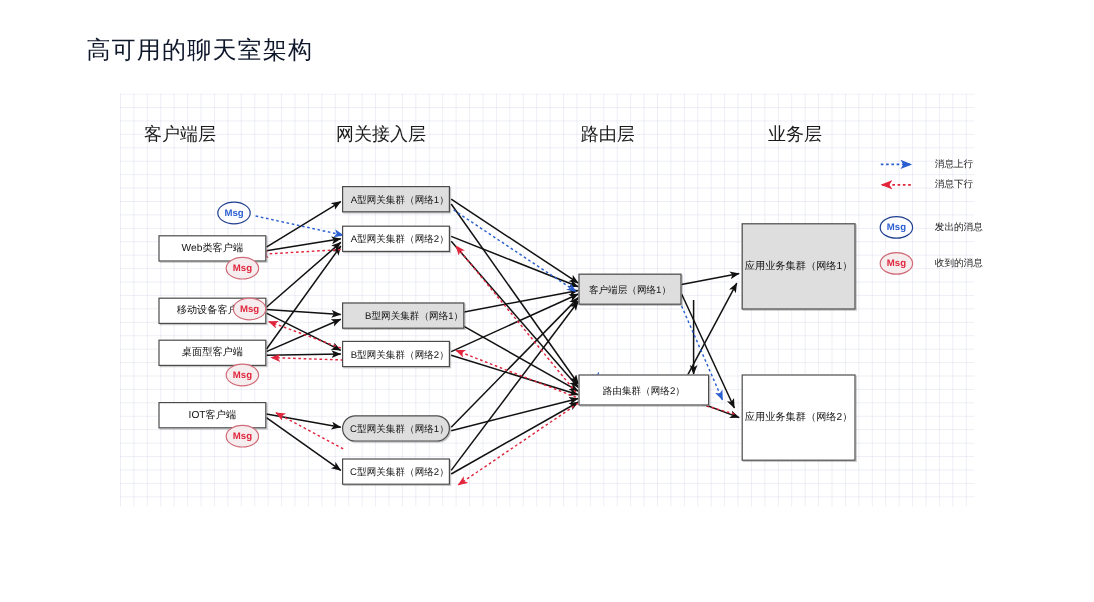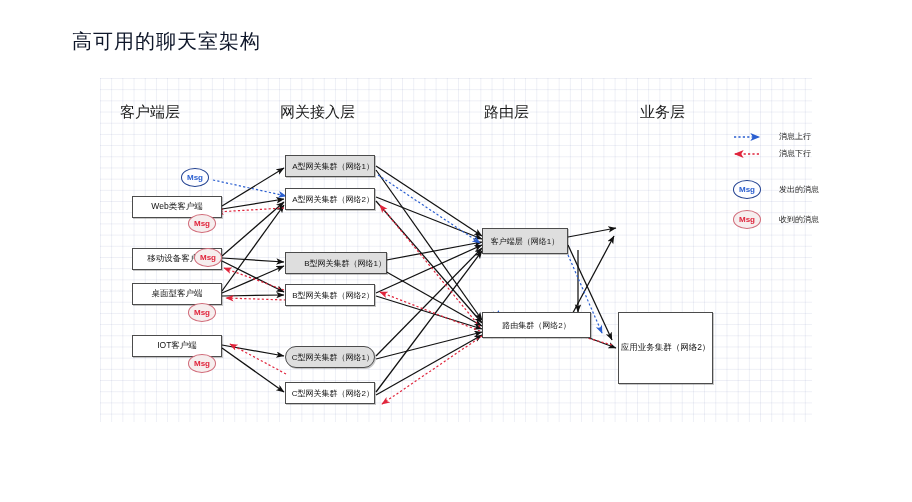--- a/index.html
+++ b/index.html
@@ -275,20 +275,23 @@
     <span>C型网关集群（网络2）</span>
   </div>
 
   <div class="node fill-gray route-node" style="left:482px; top:228px; width:86px; height:26px;">
     <span>客户端层（网络1）</span>
   </div>
   <div class="node fill-white route-node" style="left:482px; top:312px; width:109px; height:26px;justify-content:center;">
     <span>路由集群（网络2）</span>
   </div>
 
+  <div class="node fill-gray biz-node" style="left:618px; top:186px; width:95px; height:72px;">
+    <span>应用业务集群（网络1）</span>
+  </div>
   <div class="node fill-white biz-node" style="left:618px; top:312px; width:95px; height:72px;">
     <span>应用业务集群（网络2）</span>
   </div>
 
   <div class="msg msg-up" style="left:181px; top:168px;">
     <span>Msg</span>
   </div>
   <div class="msg msg-down" style="left:188px; top:214px;">
     <span>Msg</span>
   </div>

